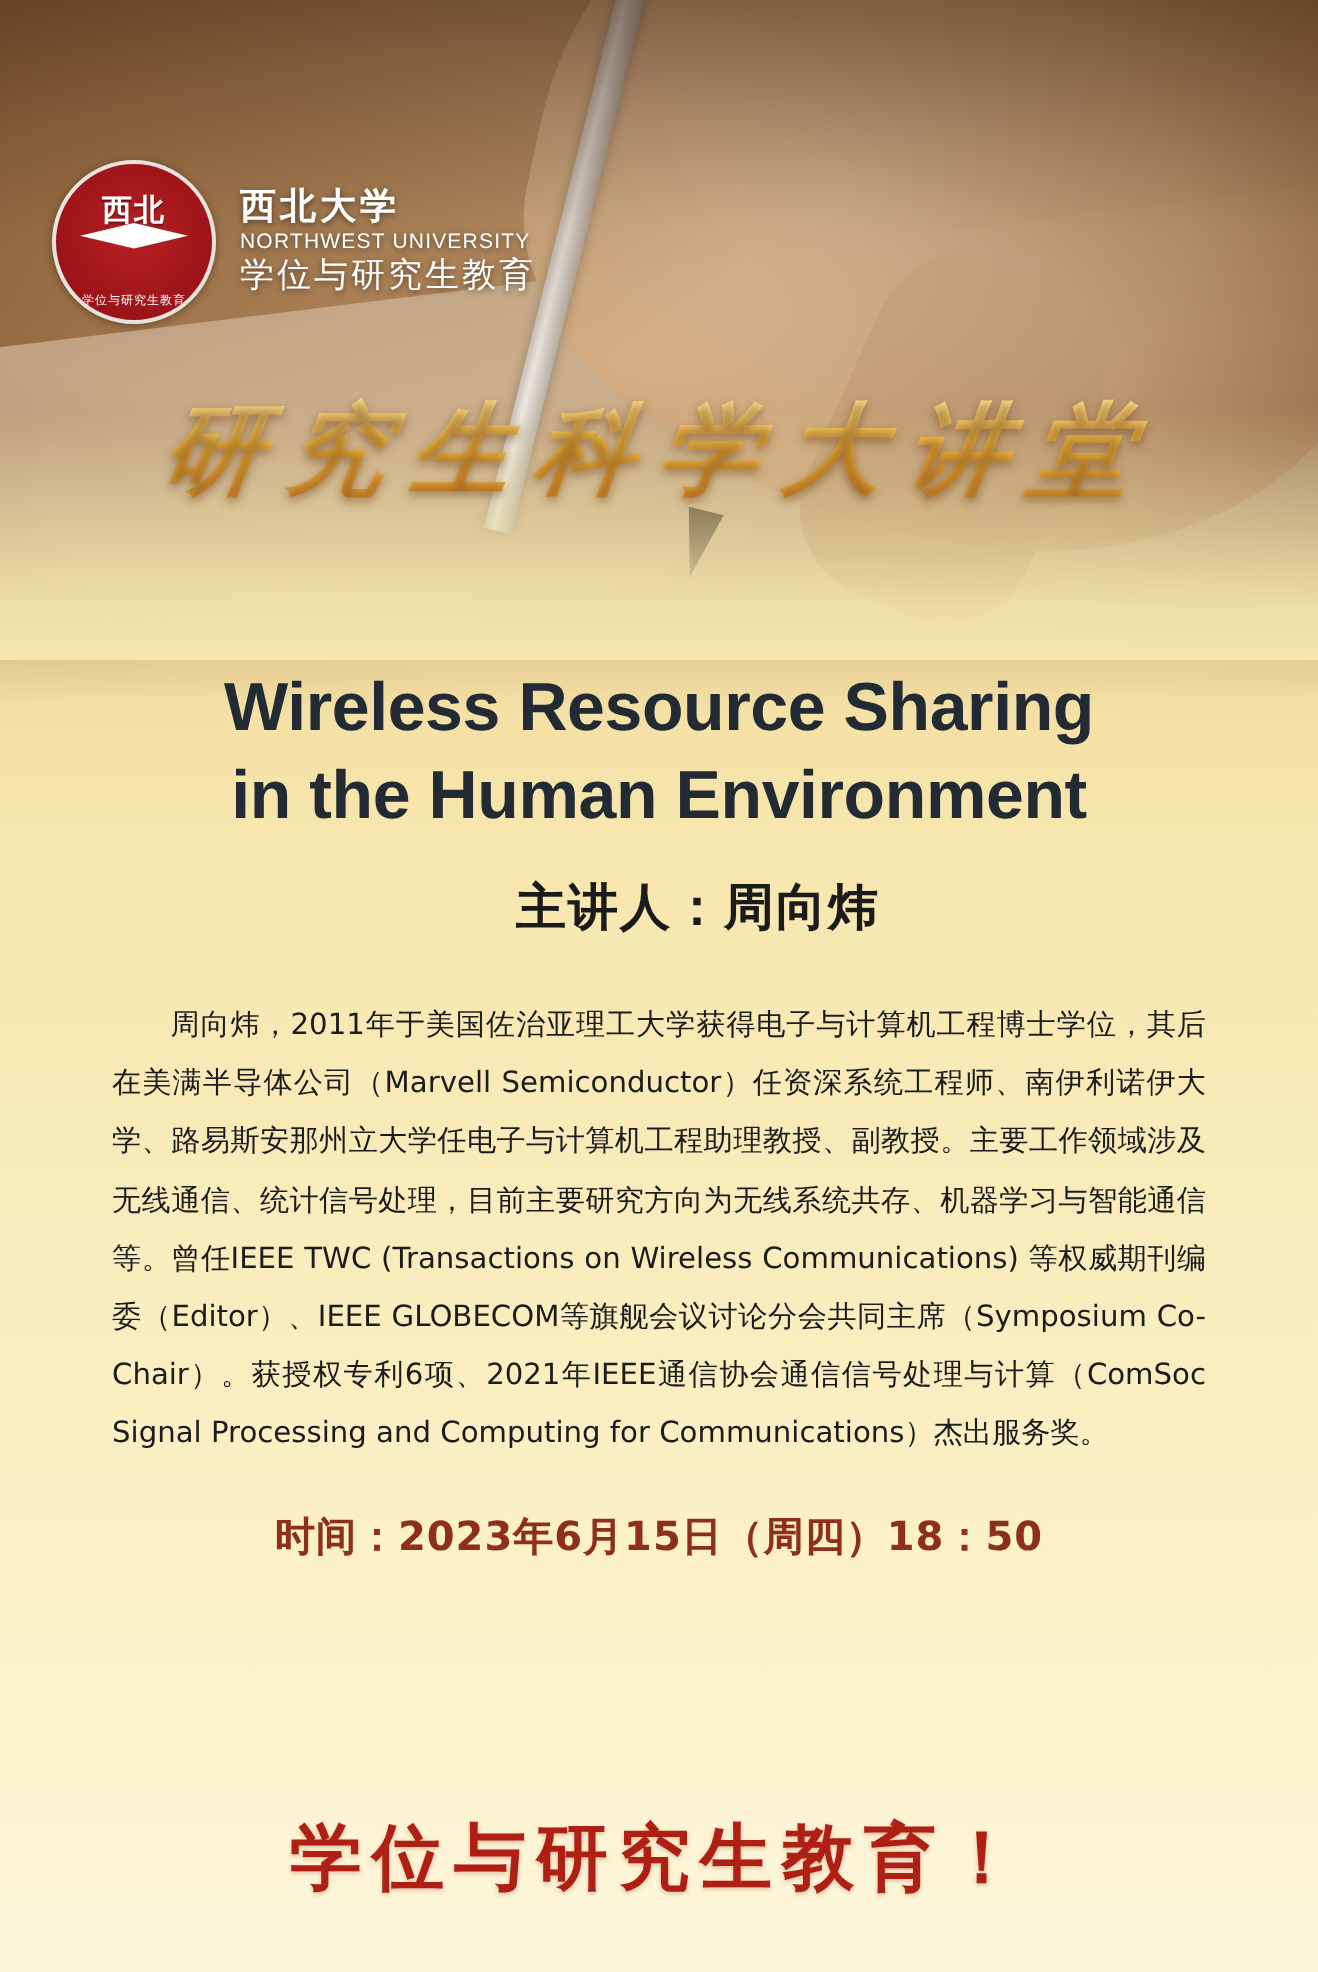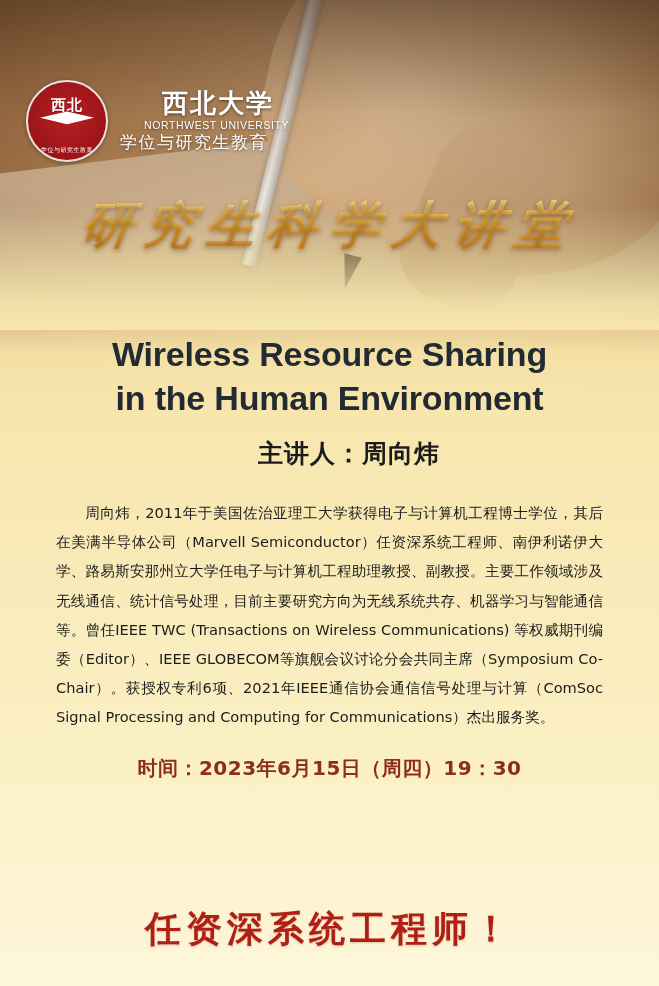--- a/index.html
+++ b/index.html
@@ -135,32 +135,30 @@
     font-size: 6px;
     letter-spacing: 0.5px;
     font-family: "DejaVu Sans", sans-serif;
   }
   .logo-text {
     color: #fff;
     text-shadow: 0 1px 3px rgba(0,0,0,0.5);
     line-height: 1.05;
   }
   .logo-text .cn-name {
-    font-size: 26px;
+    font-size: 18px;
     font-weight: bold;
     letter-spacing: 2px;
     font-family: "DejaVu Sans", sans-serif;
-    margin-left: 42px;
   }
   .logo-text .en-name {
     font-size: 10.5px;
     letter-spacing: 0.6px;
     margin-top: 2px;
     font-family: "Liberation Sans", sans-serif;
-    margin-left: 24px;
   }
   .logo-text .sub-name {
     font-size: 17px;
     letter-spacing: 1.5px;
     margin-top: 3px;
     font-family: "DejaVu Sans", sans-serif;
   }
 
   
   .banner {
@@ -297,19 +295,19 @@
   <div class="en-title">
     <div>Wireless Resource Sharing</div>
     <div>in the Human Environment</div>
   </div>
 
   <div class="speaker">主讲人：周向炜</div>
 
   <div class="bio">周向炜，2011年于美国佐治亚理工大学获得电子与计算机工程博士学位，其后在美满半导体公司（Marvell Semiconductor）任资深系统工程师、南伊利诺伊大学、路易斯安那州立大学任电子与计算机工程助理教授、副教授。主要工作领域涉及无线通信、统计信号处理，目前主要研究方向为无线系统共存、机器学习与智能通信等。曾任IEEE TWC (Transactions on Wireless Communications) 等权威期刊编委（Editor）、IEEE GLOBECOM等旗舰会议讨论分会共同主席（Symposium Co-Chair）。获授权专利6项、2021年IEEE通信协会通信信号处理与计算（ComSoc Signal Processing and Computing for Communications）杰出服务奖。</div>
 
   <div class="details">
-    <div>时间：2023年6月15日（周四）19：30</div>
-  </div>
-
-
-  <div class="welcome">任资深系统工程师！</div>
+    <div>时间：2023年6月15日（周四）18：50</div>
+  </div>
+
+
+  <div class="welcome">学位与研究生教育！</div>
 
 </div>
 
 </body></html>

